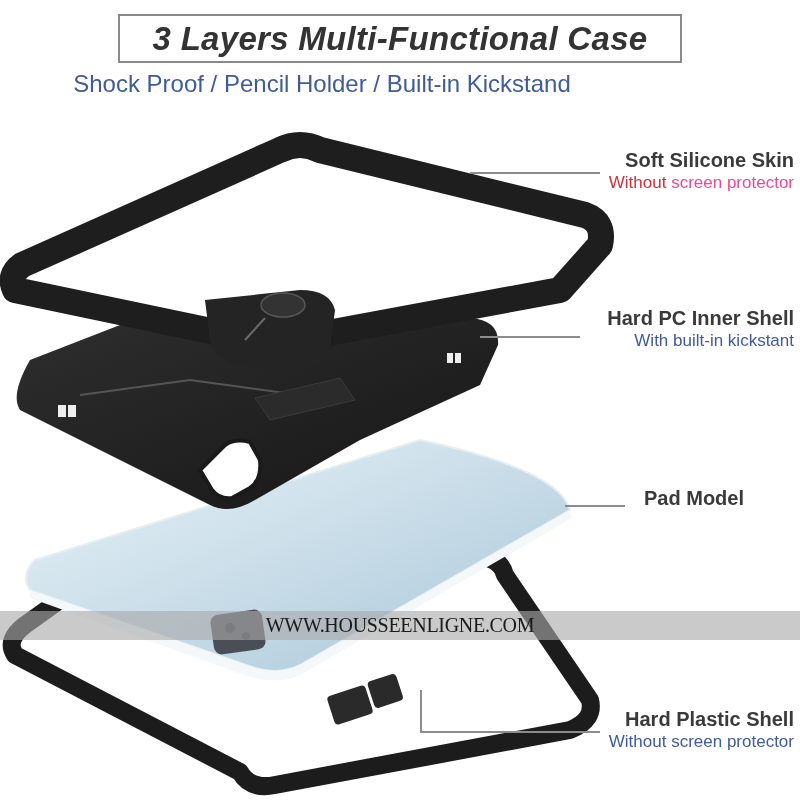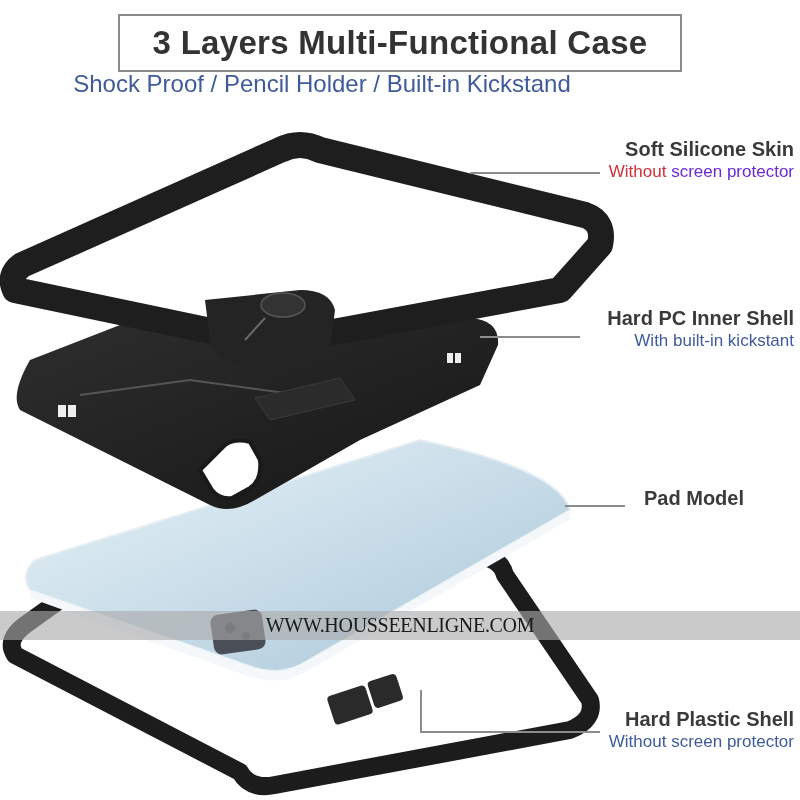--- a/index.html
+++ b/index.html
@@ -1,39 +1,39 @@
 <!DOCTYPE html>
 <html><head>
 <meta charset="utf-8">
 <style>
   * { margin: 0; padding: 0; box-sizing: border-box; }
   html, body { width: 800px; height: 800px; background: #ffffff; overflow: hidden; }
   body { position: relative; font-family: "Liberation Sans", sans-serif; }
 
   .title-box {
-    position: absolute; left: 118px; top: 14px; width: 564px; height: 58px;
+    position: absolute; left: 118px; top: 14px; width: 564px; height: 49px;
     border: 2px solid #8a8a8a; background: #fff;
-    display: flex; align-items: center; justify-content: center;
+    display: flex; align-items: center; justify-content: center; font-style: italic;
   }
   .title-text {
     font-family: "Liberation Sans", sans-serif; font-weight: bold;
     font-size: 33px; color: #333333; letter-spacing: 0.3px; white-space: nowrap;
   }
   .subtitle {
     position: absolute; left: 0; top: 70px; width: 644px; text-align: center;
     font-size: 24px; color: #3f5b9a; white-space: nowrap;
   }
 
   .scene { position: absolute; left: 0; top: 0; width: 800px; height: 800px; }
 
   .callout { position: absolute; text-align: right; white-space: nowrap; }
   .callout .head { font-weight: bold; font-size: 20px; color: #3a3a3a; line-height: 24px; }
   .callout .sub { font-size: 17px; color: #3f5b9a; line-height: 22px; }
   .callout .sub .accent { color: #d0303a; text-align: right; }
-  .callout .sub .rest { color: #6d28d9; }
+  .callout .sub .rest { color: #ec4899; }
 
   .leader { position: absolute; height: 2px; background: #8c8c8c; }
   .leader-v { position: absolute; width: 2px; background: #8c8c8c; }
 
   .watermark-band {
     position: absolute; left: 0; top: 611px; width: 800px; height: 29px;
     background: rgba(170,170,170,0.62);
   }
   .watermark-text {
     position: absolute; left: 0; top: 611px; width: 800px; height: 29px;
@@ -90,21 +90,21 @@
 
   <g>
     <path d="M22 265 L280 150 Q300 140 320 150 L585 215 Q605 222 600 245 L560 290 L290 340 Q255 350 230 335 L15 290 Q8 275 22 265 Z" fill="none" stroke="#1e1e1e" stroke-width="26" stroke-linejoin="round"></path>
     <path d="M205 300 L300 290 Q330 290 335 310 L330 350 Q320 370 290 372 L240 365 Q215 360 210 340 Z" fill="#242424"></path>
     <ellipse cx="283" cy="305" rx="22" ry="12" fill="#333" stroke="#555" stroke-width="1.5"></ellipse>
     <path d="M265 318 L245 340" stroke="#6a6a6a" stroke-width="2"></path>
   </g>
 </svg>
 
 <div class="leader" style="left:470px; top:172px; width:130px;"></div>
-<div class="callout" style="right:6px; top:137px;margin-left:30px;">
+<div class="callout" style="right:6px; top:148px;margin-left:30px;">
   <div class="head">Soft Silicone Skin</div>
   <div class="sub">
     <span class="accent">Without</span><span class="rest"> screen protector</span>
   </div>
 </div>
 
 <div class="leader" style="left:480px; top:336px; width:100px;"></div>
 <div class="callout" style="right:6px; top:306px;">
   <div class="head">Hard PC Inner Shell</div>
   <div class="sub">With built-in kickstant</div>

